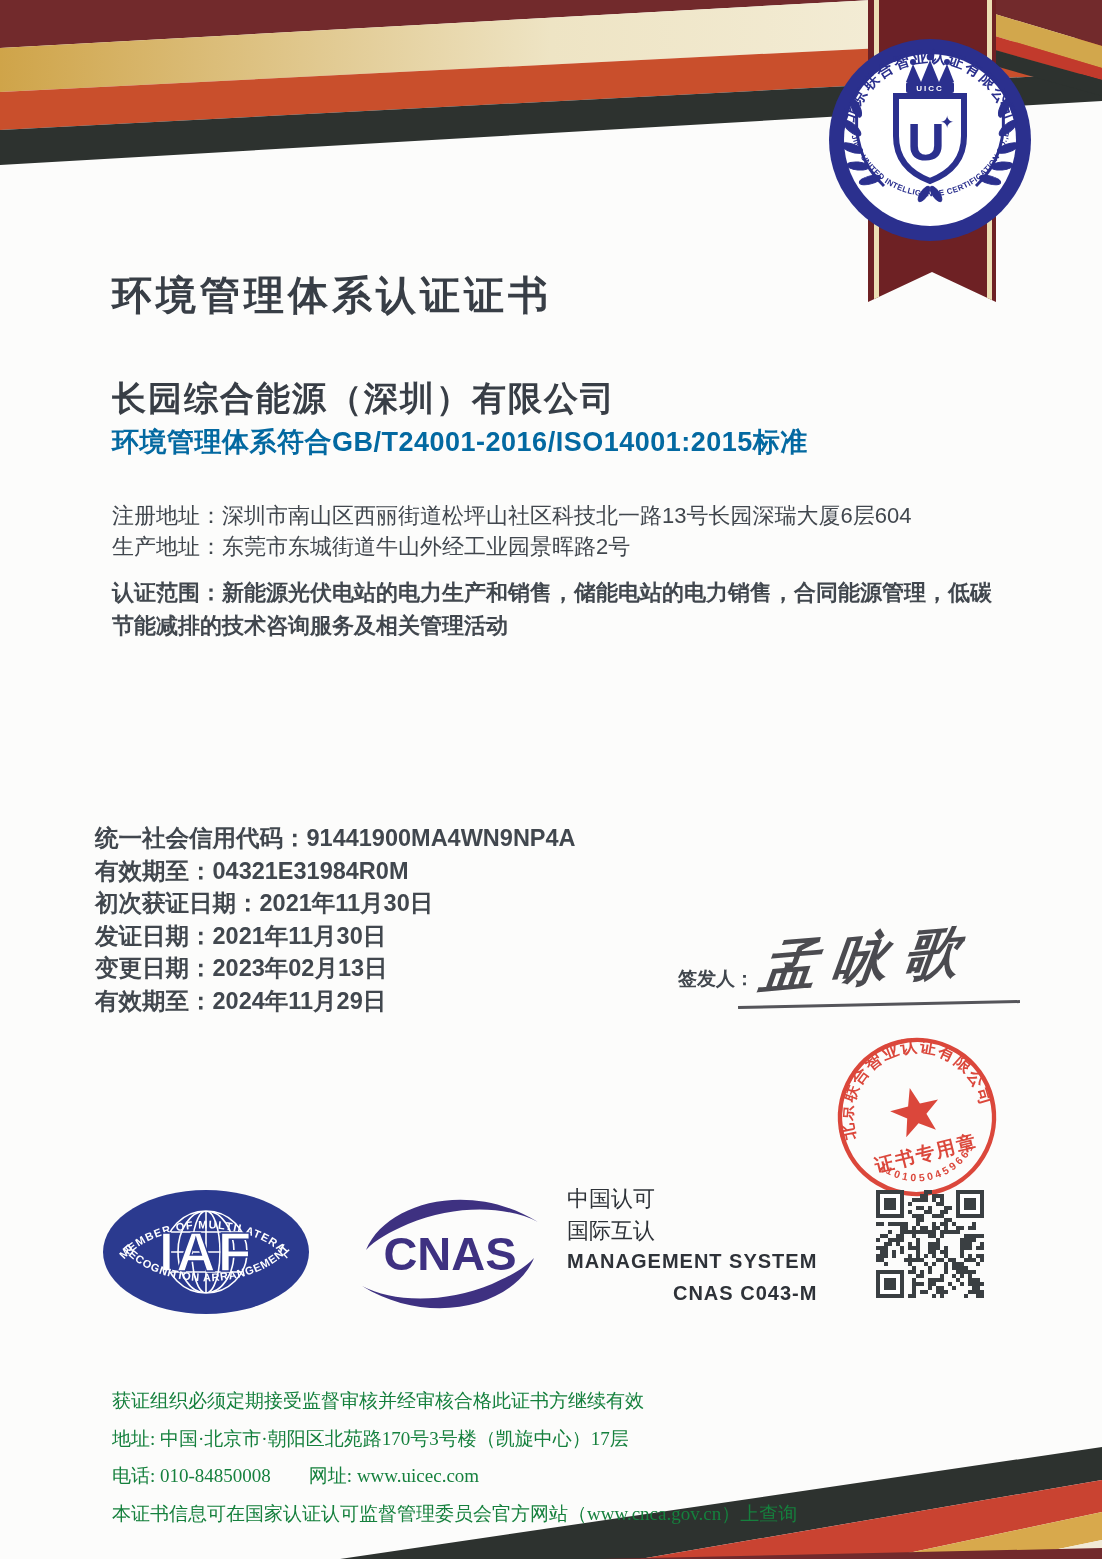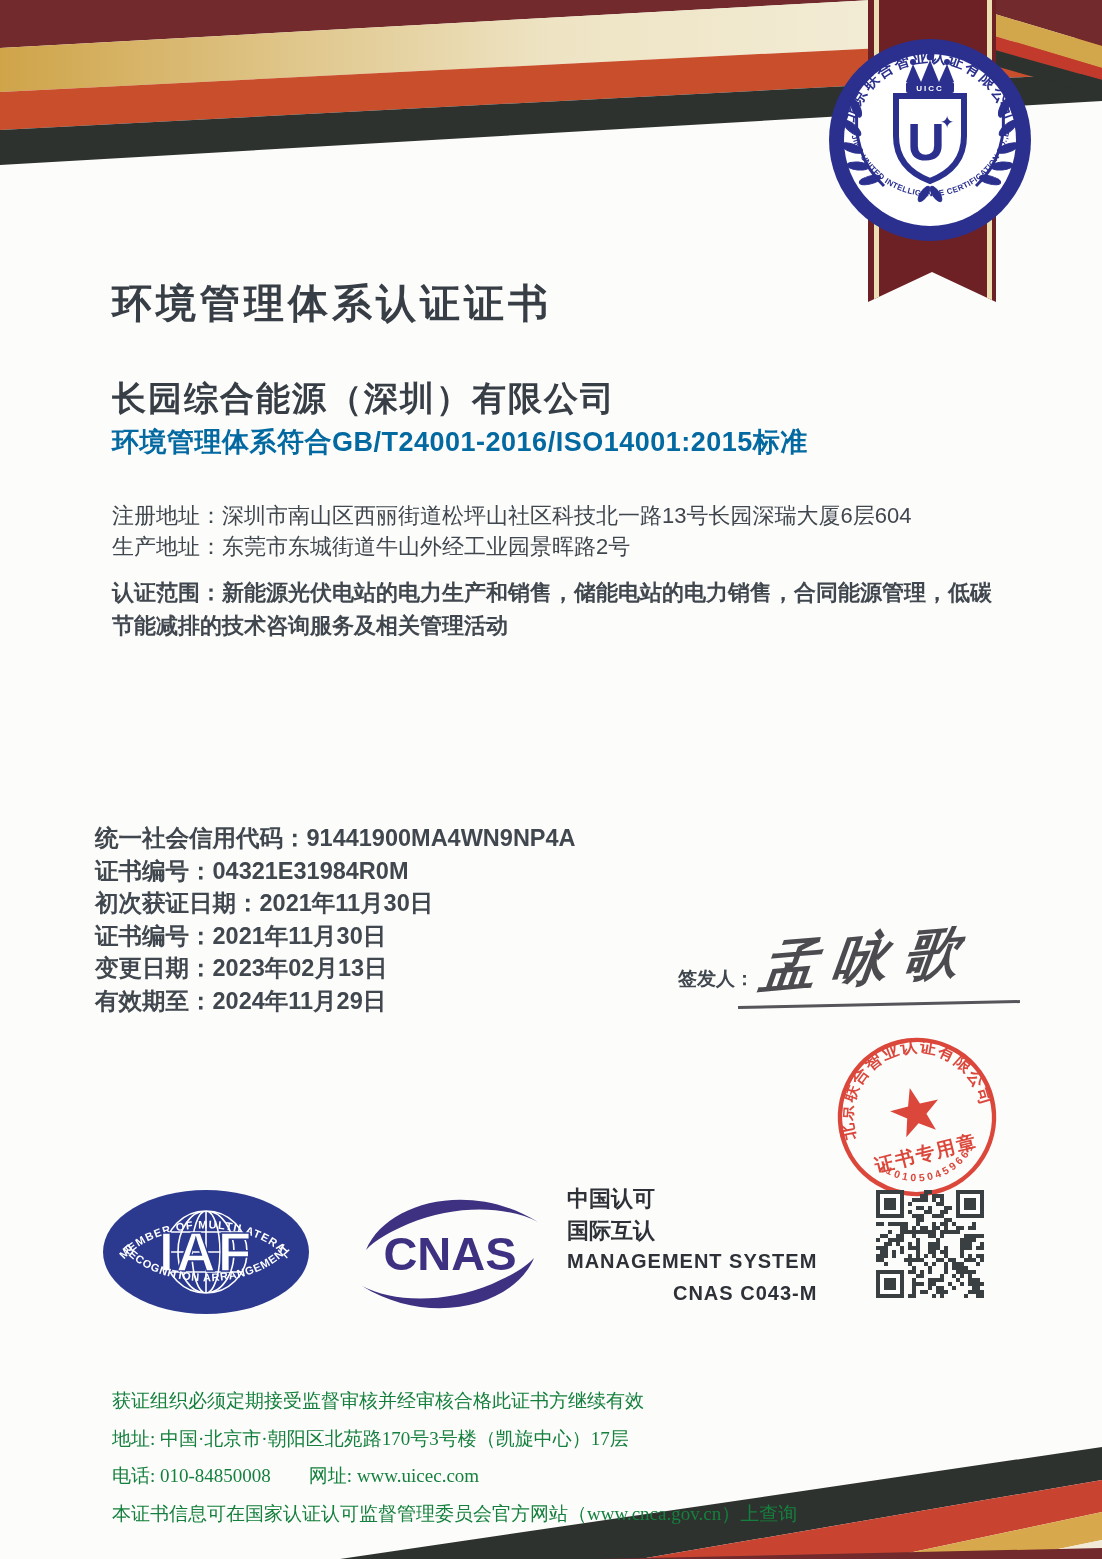--- a/index.html
+++ b/index.html
@@ -1,32 +1,32 @@
 <!DOCTYPE html>
 <html><head>
 <meta charset="utf-8">
 <style>
   html,body{margin:0;padding:0;background:#e8e8e8;}
   #page{position:relative;width:1102px;height:1559px;background:#fcfcfb;overflow:hidden;
         font-family:"Liberation Sans","DejaVu Sans",sans-serif;color:#3c4249;}
   .abs{position:absolute;}
   svg{display:block;}
   
-  .title{left:112px;top:268px;font-size:40px;font-weight:900;letter-spacing:4px;color:#383e46;margin-top:8px;}
+  .title{left:112px;top:268px;font-size:40px;font-weight:900;letter-spacing:4px;color:#383e46;}
   .company{left:112px;top:376px;font-size:34px;font-weight:900;letter-spacing:2px;color:#383e46;text-align:center;}
   .standard{left:112px;top:424px;font-size:27px;font-weight:800;letter-spacing:.5px;color:#0369a1;}
   .addr{left:112px;top:464px;font-size:22px;font-weight:400;line-height:31px;color:#41474e;margin-top:36px;}
   .scope{left:112px;top:576px;width:890px;font-size:22px;font-weight:600;line-height:33px;color:#41474e;}
   .fields{left:95px;top:822px;font-size:23.5px;font-weight:600;line-height:32.5px;color:#41474e;}
   .signer-label{left:678px;top:966px;font-size:19px;font-weight:600;color:#41474e;}
   .signature{left:760px;top:922px;font-size:56px;font-weight:700;font-style:italic;color:#4b4b50;
              letter-spacing:16px;transform:rotate(-5deg) skewX(-12deg);}
   .sig-line{left:738px;top:1003px;width:282px;height:2.5px;background:#55555a;transform:rotate(-1.2deg);}
   .cnas-text{left:567px;top:1183px;line-height:31.5px;}
-  .cnas-text .cn{font-size:22px;font-weight:700;color:#2e3238;}
+  .cnas-text .cn{font-size:22px;font-weight:400;color:#2e3238;}
   .cnas-text .en{font-size:20px;font-weight:800;letter-spacing:1px;color:#2e3238;text-align:right;}
   .footer{left:97px;top:1382px;font-family:"Liberation Serif","DejaVu Serif",serif;
           font-size:19px;line-height:37.5px;color:#15803d;margin-left:15px;}
 </style>
 </head>
 <body>
 
 <div id="page">
 
   <svg class="abs" style="left:0;top:0" width="1102" height="340" viewBox="0 0 1102 340">
@@ -123,23 +123,23 @@
 
   <div class="abs addr">
     <div>注册地址：深圳市南山区西丽街道松坪山社区科技北一路13号长园深瑞大厦6层604</div>
     <div>生产地址：东莞市东城街道牛山外经工业园景晖路2号</div>
   </div>
 
   <div class="abs scope">认证范围：新能源光伏电站的电力生产和销售，储能电站的电力销售，合同能源管理，低碳节能减排的技术咨询服务及相关管理活动</div>
 
   <div class="abs fields">
     <div>统一社会信用代码：91441900MA4WN9NP4A</div>
-    <div>证书编号：04321E31984R0M</div>
+    <div>有效期至：04321E31984R0M</div>
     <div>初次获证日期：2021年11月30日</div>
-    <div>证书编号：2021年11月30日</div>
+    <div>发证日期：2021年11月30日</div>
     <div>变更日期：2023年02月13日</div>
     <div>有效期至：2024年11月29日</div>
   </div>
 
   <div class="abs signer-label">签发人：</div>
   <div class="abs signature">孟咏歌</div>
   <div class="abs sig-line"></div>
 
   <svg class="abs" style="left:822px;top:1022px" width="190" height="190" viewBox="-95 -95 190 190">
     <g transform="rotate(-14)" opacity="0.93">

